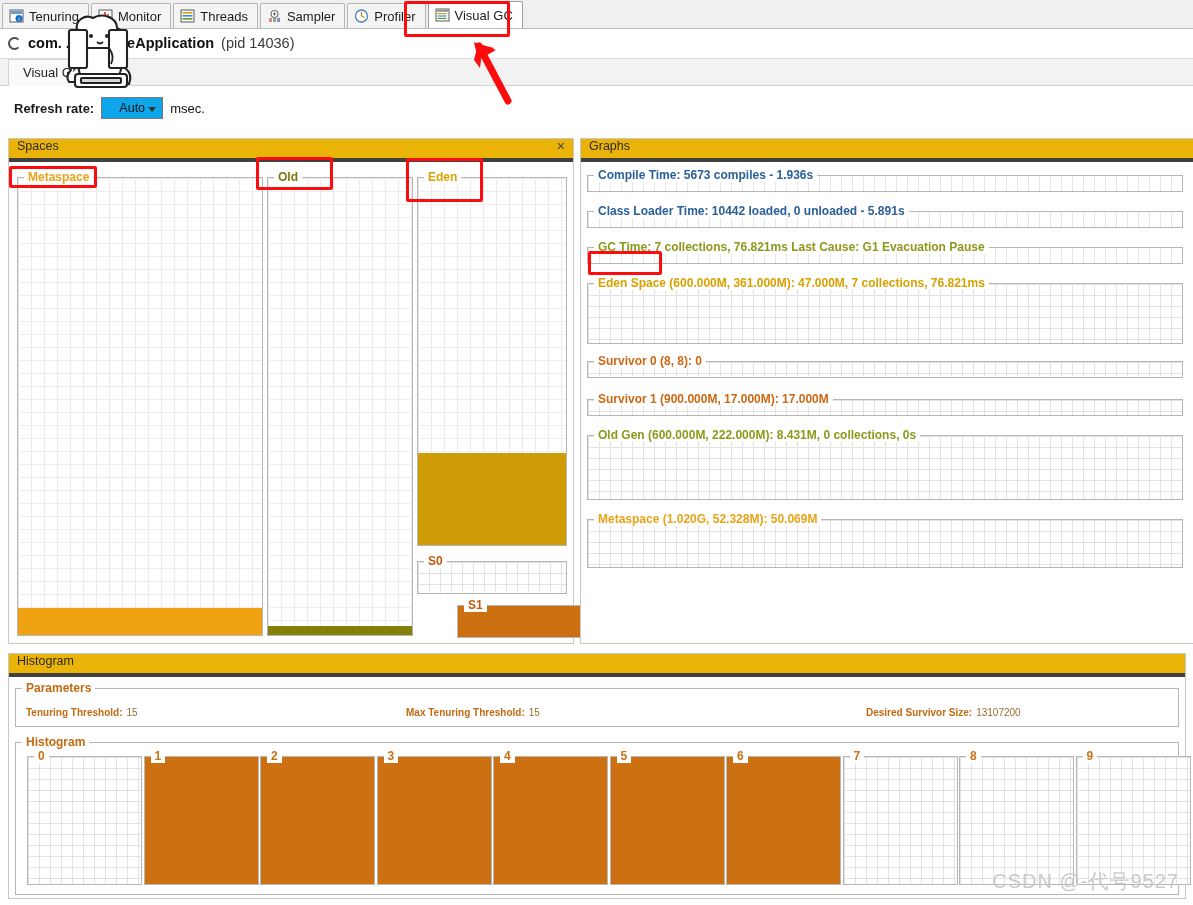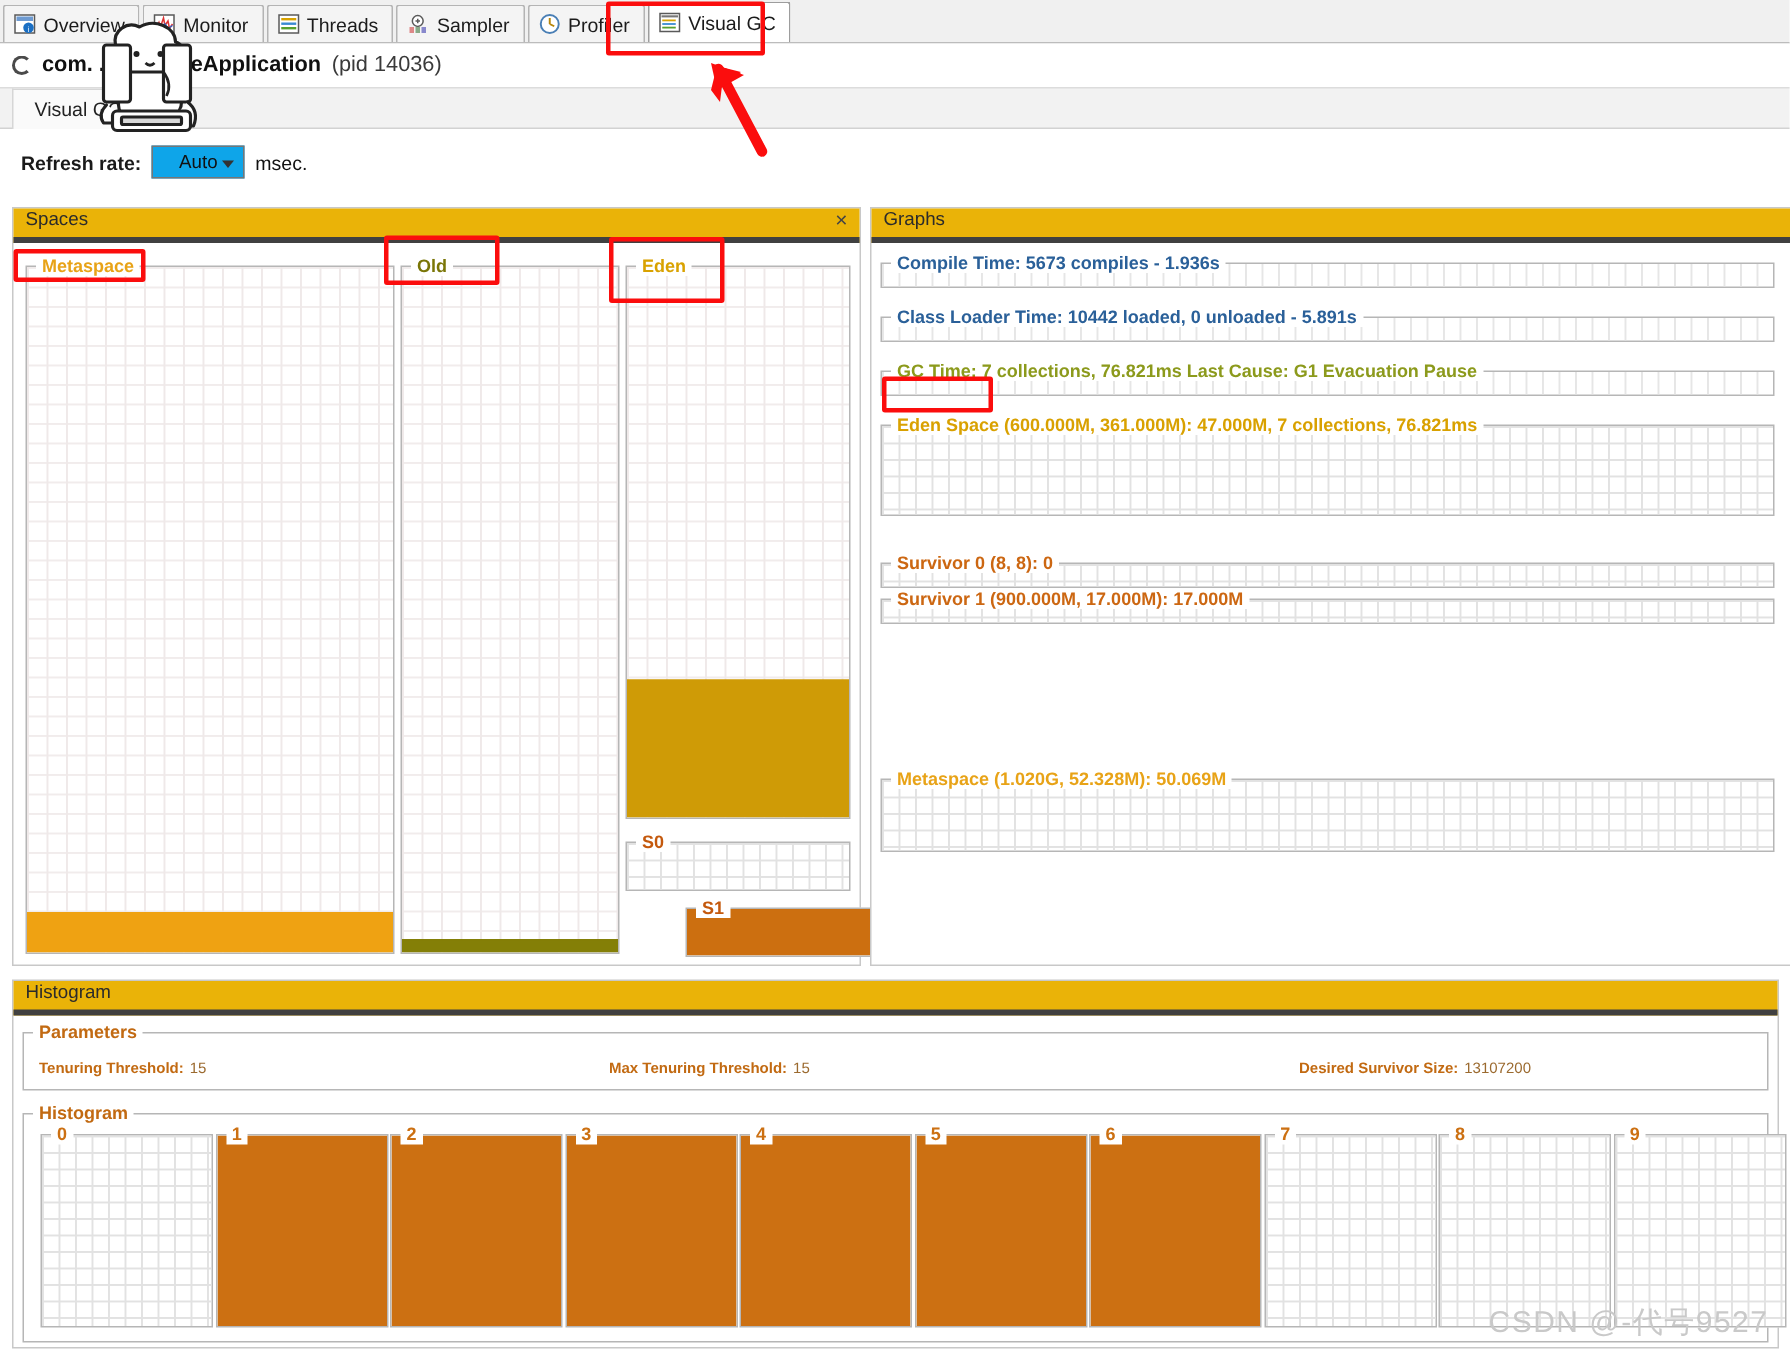--- a/index.html
+++ b/index.html
@@ -163,21 +163,21 @@
 <div class="tabstrip" id="tabstrip">
     <div class="tab">
       <span class="tabicon">
         <svg width="15" height="14" viewBox="0 0 15 14">
           <rect x="1" y="1" width="13" height="12" fill="#fff" stroke="#5a5a5a"></rect>
           <rect x="2" y="2" width="11" height="3" fill="#6e9bd2"></rect>
           <circle cx="10" cy="9.5" r="3.5" fill="#1a6fc4"></circle>
           <text x="10" y="12" font-size="5" fill="#fff" text-anchor="middle" font-family="sans-serif">i</text>
         </svg>
       </span>
-      <span>Overview</span>
+      <span>Tenuring</span>
     </div>
     <div class="tab">
       <span class="tabicon">
         <svg width="15" height="14" viewBox="0 0 15 14">
           <rect x="1" y="1" width="13" height="12" fill="#fff" stroke="#5a5a5a"></rect>
           <path d="M2 11 L4 6 L5 9 L7 3 L8 8 L10 5 L11 10 L13 7" stroke="#d33" fill="none" stroke-width="1"></path>
           <path d="M2 12 L4 9 L6 11 L8 7 L10 10 L13 8" stroke="#36c" fill="none" stroke-width="1"></path>
         </svg>
       </span>
       <span>Monitor</span>
@@ -321,33 +321,40 @@
         </div>
         <div class="glabel" style="color: rgb(140, 154, 28);">GC Time: 7 collections, 76.821ms Last Cause: G1 Evacuation Pause</div>
       </div>
       <div class="gbox" style="left: 6px; top: 114px; width: 596px; height: 68px;">
         <div class="gframe"></div>
         <div class="gbody">
           <div class="grid-fine"></div>
         </div>
         <div class="glabel" style="color: rgb(217, 161, 0);">Eden Space (600.000M, 361.000M): 47.000M, 7 collections, 76.821ms</div>
       </div>
-      <div class="gbox" style="left: 6px; top: 206px; width: 596px; height: 24px;">
+      <div class="gbox" style="left: 6px; top: 192px; width: 596px; height: 24px;">
         <div class="gframe"></div>
         <div class="gbody">
           <div class="grid-fine"></div>
         </div>
         <div class="glabel" style="color: rgb(204, 103, 18);">Survivor 0 (8, 8): 0</div>
       </div>
       <div class="gbox" style="left: 6px; top: 230px; width: 596px; height: 24px;">
         <div class="gframe"></div>
         <div class="gbody">
           <div class="grid-fine"></div>
         </div>
         <div class="glabel" style="color: rgb(204, 103, 18);">Survivor 1 (900.000M, 17.000M): 17.000M</div>
+      </div>
+      <div class="gbox" style="left: 6px; top: 266px; width: 596px; height: 72px;">
+        <div class="gframe"></div>
+        <div class="gbody">
+          <div class="grid-fine"></div>
+        </div>
+        <div class="glabel" style="color: rgb(140, 154, 28);">Old Gen (600.000M, 222.000M): 8.431M, 0 collections, 0s</div>
       </div>
       <div class="gbox" style="left: 6px; top: 350px; width: 596px; height: 56px;">
         <div class="gframe"></div>
         <div class="gbody">
           <div class="grid-fine"></div>
         </div>
         <div class="glabel" style="color: rgb(232, 163, 23);">Metaspace (1.020G, 52.328M): 50.069M</div>
       </div>
     </div>
 </div>

